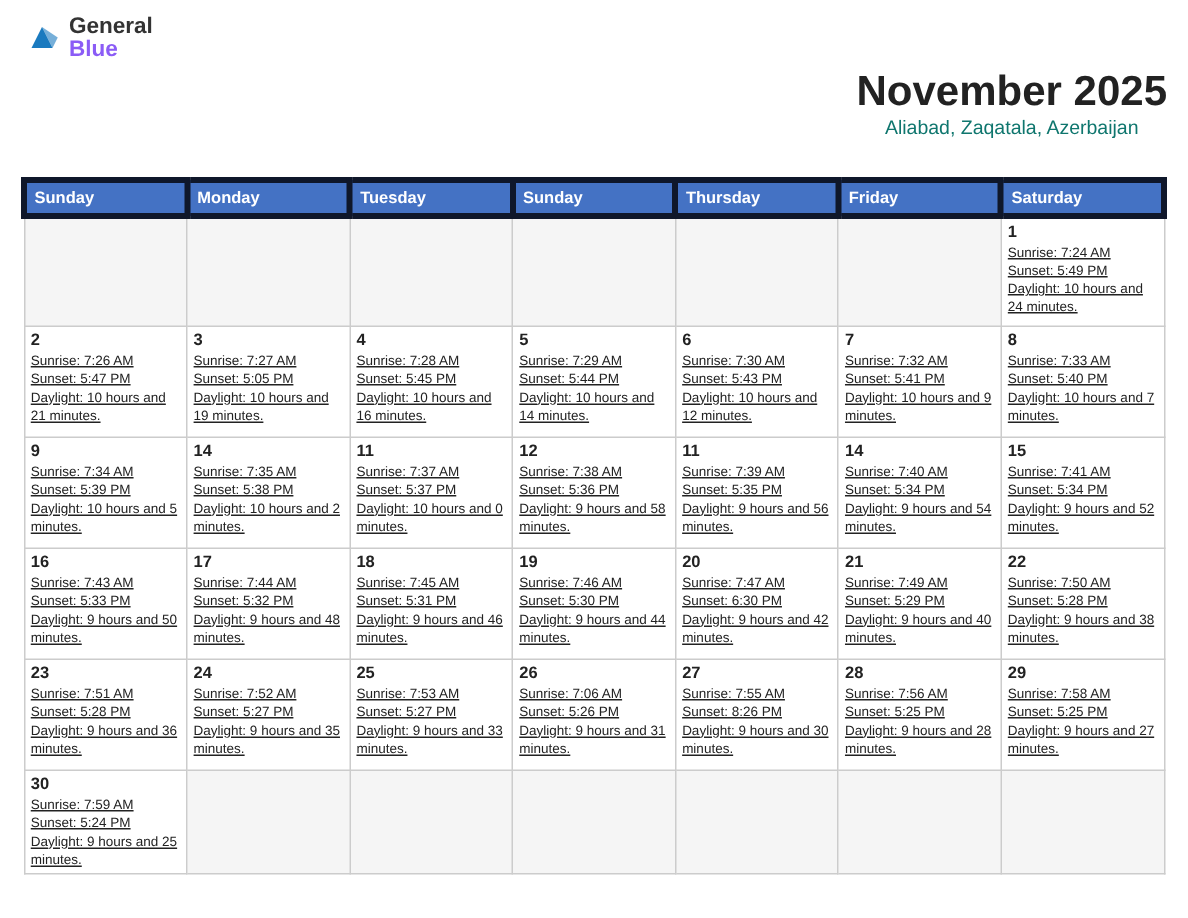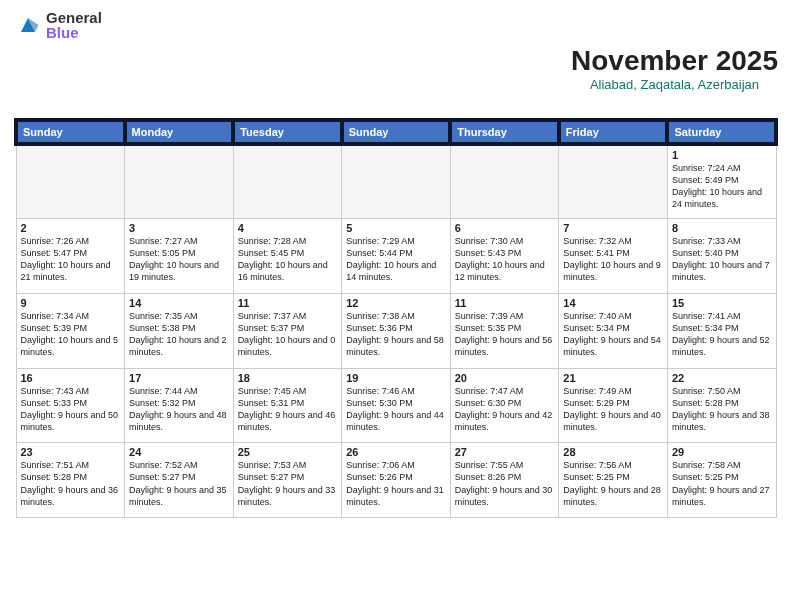--- a/index.html
+++ b/index.html
@@ -97,20 +97,21 @@
     .day-num {
       font-size: 11px;
       font-weight: bold;
       display: block;
       margin-bottom: 1px;
     }
     .day-info {
       font-size: 9px;
       line-height: 1.35;
       color: #222;
+      text-decoration: underline;
     }
   </style>
 </head>
 <body>
 
 <div class="page">
   <div class="header">
     <div class="logo">
       <svg class="logo-icon" viewBox="0 0 32 32" xmlns="http://www.w3.org/2000/svg">
         <polygon points="8,24 16,8 24,24" fill="#1a7abf"></polygon>
@@ -323,15 +324,29 @@
 Sunset: 5:25 PM
 Daylight: 9 hours and 28 minutes.</div>
           </td>
           <td>
             <span class="day-num">29</span>
             <div class="day-info">Sunrise: 7:58 AM
 Sunset: 5:25 PM
 Daylight: 9 hours and 27 minutes.</div>
           </td>
         </tr>
+        <tr>
+          <td class="last-row">
+            <span class="day-num">30</span>
+            <div class="day-info">Sunrise: 7:59 AM
+Sunset: 5:24 PM
+Daylight: 9 hours and 25 minutes.</div>
+          </td>
+          <td class="last-row empty"></td>
+          <td class="last-row empty"></td>
+          <td class="last-row empty"></td>
+          <td class="last-row empty"></td>
+          <td class="last-row empty"></td>
+          <td class="last-row empty"></td>
+        </tr>
       </tbody>
   </table>
 </div>
 
 </body></html>

